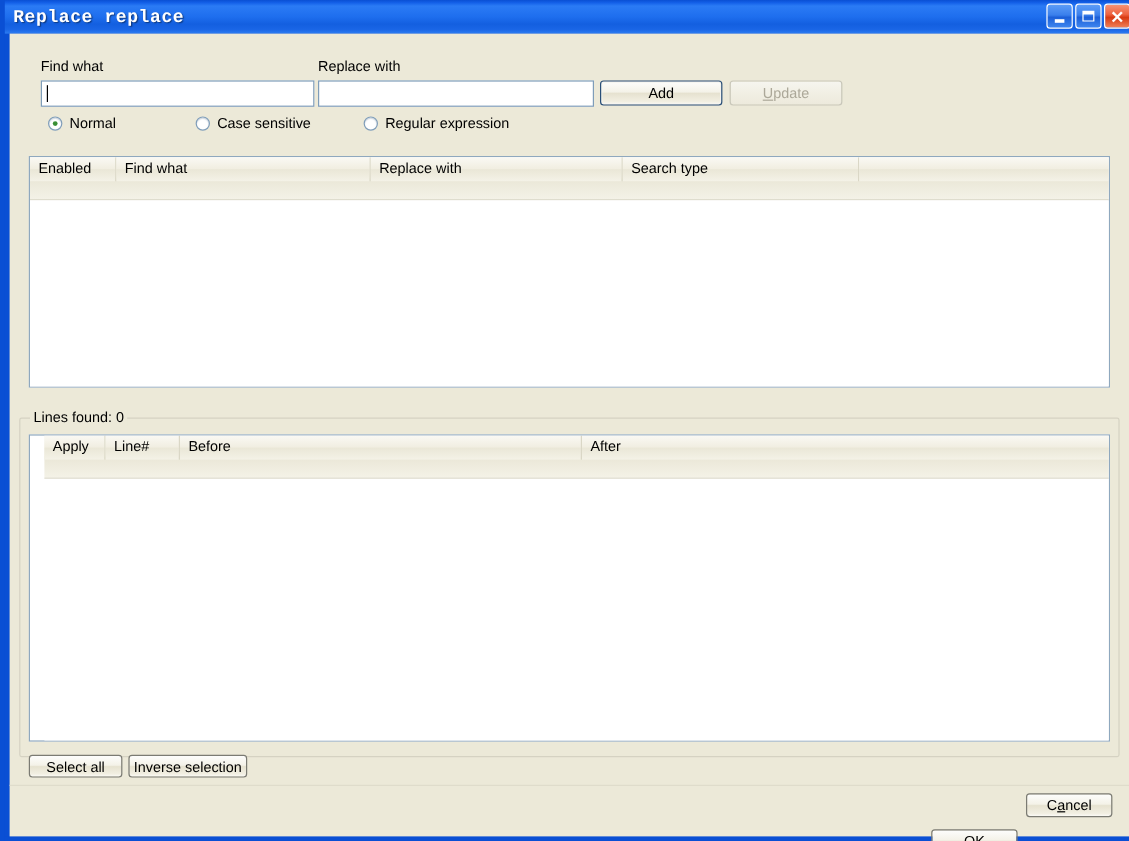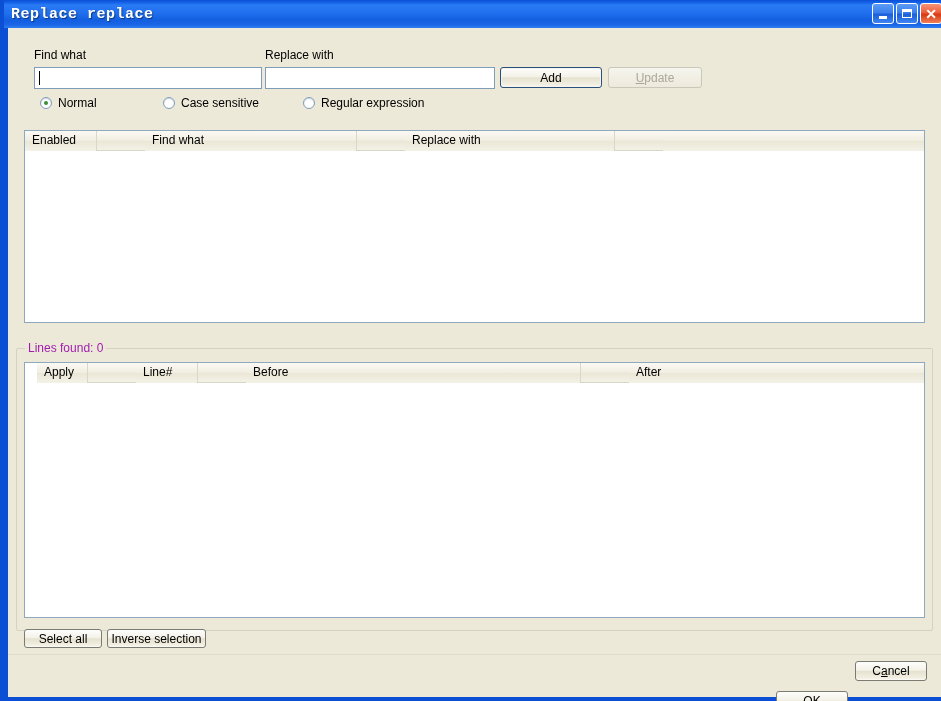--- a/index.html
+++ b/index.html
@@ -185,24 +185,23 @@
 
   
   .listview {
     position: absolute;
     background: #FFFFFF;
     border: 1px solid #8FA8BE;
     overflow: hidden;
   }
   .lv-header {
     display: flex;
-    height: 20px;
+    height: 36px;
     background: linear-gradient(to bottom, #FAF9F4 0%, #F1EEE1 48%, #EAE7D7 52%, #F4F2E7 100%);
     border-bottom: 1px solid #D8D5C4;
-    gap: 48px;
   }
   .lv-col {
     height: 20px;
     line-height: 19px;
     font-size: 12px;
     color: #000;
     padding-left: 7px;
     border-right: 1px solid #DAD7C6;
     overflow: hidden;
     white-space: nowrap;
@@ -226,21 +225,21 @@
     position: absolute;
     border: 1px solid #D5D2C2;
     border-radius: 2px;
   }
   .groupbox-legend {
     position: absolute;
     top: -8px; left: 8px;
     background: #ECE9D8;
     padding: 0 3px;
     font-size: 12px;
-    color: #a21caf;
+    color: #000000;
     white-space: nowrap;
   }
 
   
   .hr-sep {
     position: absolute;
     height: 0;
     border-top: 1px solid #DFDCCB;
   }
 </style>
@@ -289,20 +288,21 @@
     <div class="radio-wrap" style="left:295px; top:68px;">
       <span class="radio"></span>
       <span class="radio-label">Regular expression</span>
     </div>
 
     <div class="listview" style="left:16px; top:102px; width:901px; height:193px;">
       <div class="lv-header">
         <div class="lv-col" style="width:72px;">Enabled</div>
         <div class="lv-col" style="width:212px;">Find what</div>
         <div class="lv-col" style="width:210px;">Replace with</div>
+        <div class="lv-col" style="width:197px;">Search type</div>
         <div class="lv-col filler"></div>
       </div>
       <div class="lv-body" style="height:172px;"></div>
     </div>
 
     <div class="groupbox" style="left:8px; top:320px; width:917px; height:283px;">
       <div class="groupbox-legend">Lines found: 0</div>
     </div>
 
     <div class="listview" style="left:16px; top:334px; width:901px; height:256px;padding-left:12px;">

